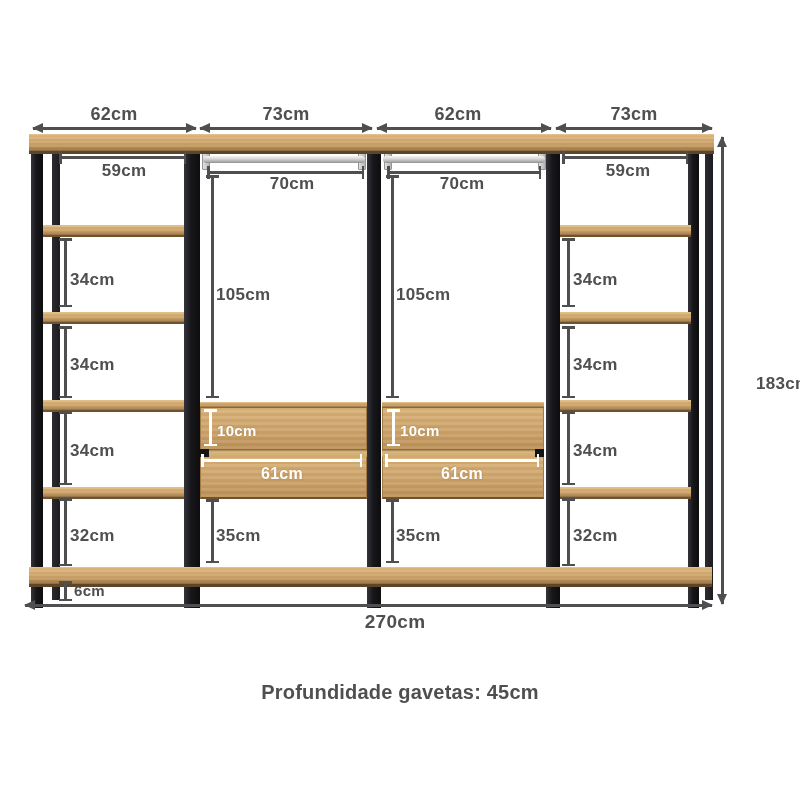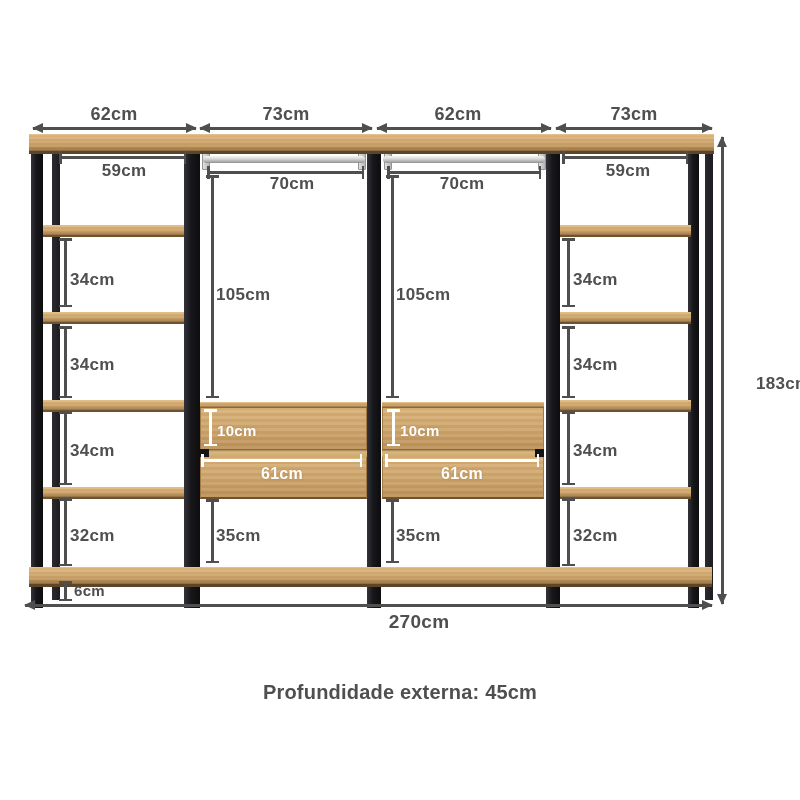--- a/index.html
+++ b/index.html
@@ -177,17 +177,17 @@
 
   <div class="vdim caps" style="left:211px;top:500px;height:62px;"></div>
   <span class="dlbl" style="left:216px;top:527px;">35cm</span>
   <div class="vdim caps" style="left:391px;top:500px;height:62px;"></div>
   <span class="dlbl" style="left:396px;top:527px;">35cm</span>
 
   <div class="vdim arrows" style="left:721px;top:137px;height:467px;"></div>
   <span class="dlbl" style="left:756px;top:375px;">183cm</span>
 
   <div class="hdim arrows" style="left:25px;top:604px;width:687px;"></div>
-  <span class="dlbl cx" style="left:395px;top:612px;font-size:19px;margin-left:24px;">270cm</span>
+  <span class="dlbl cx" style="left:395px;top:612px;font-size:19px;">270cm</span>
 
-  <div class="footer-line" style="top:681px;">Profundidade externa: 45cm</div>
+  <div class="footer-line" style="top:681px;">Profundidade gavetas: 45cm</div>
 
 </div>
 
 </body></html>

